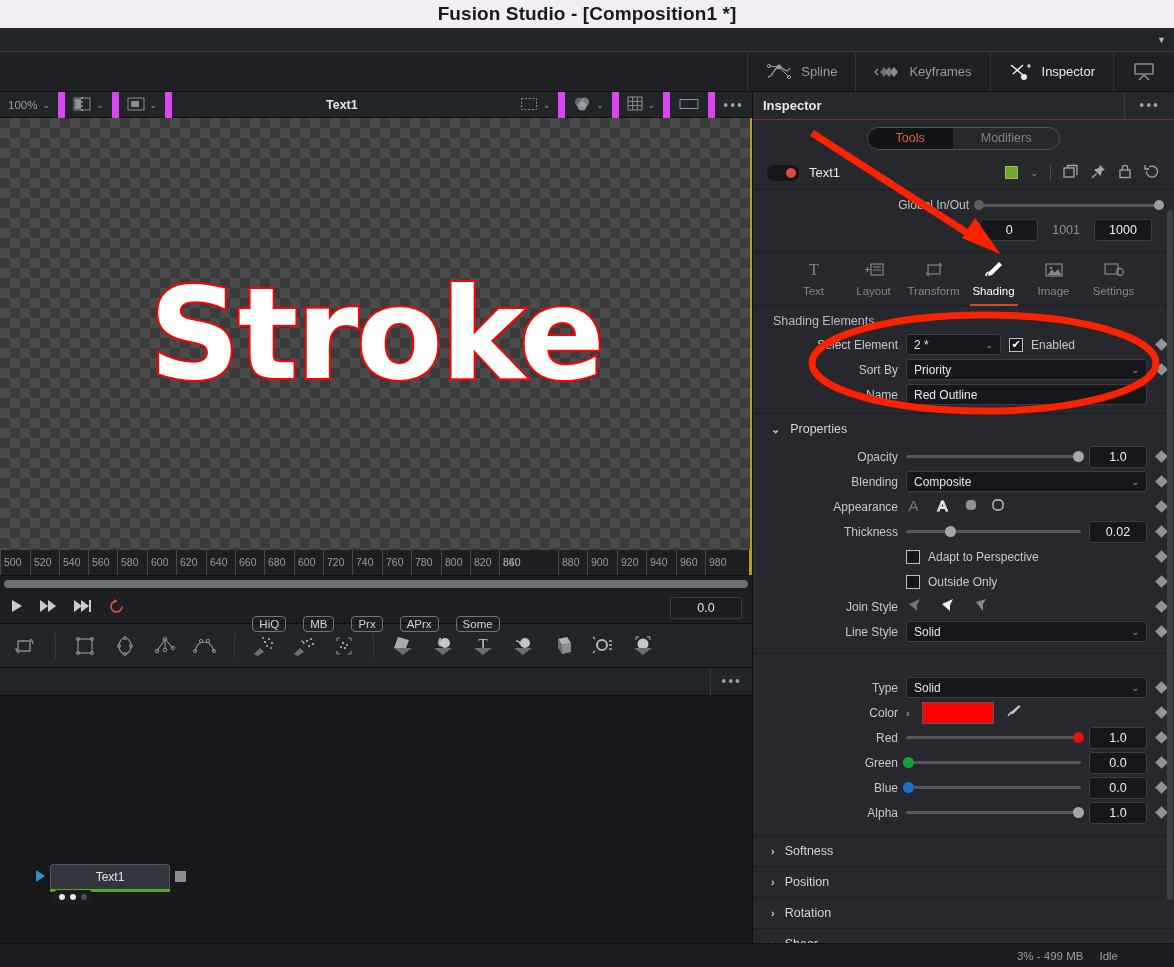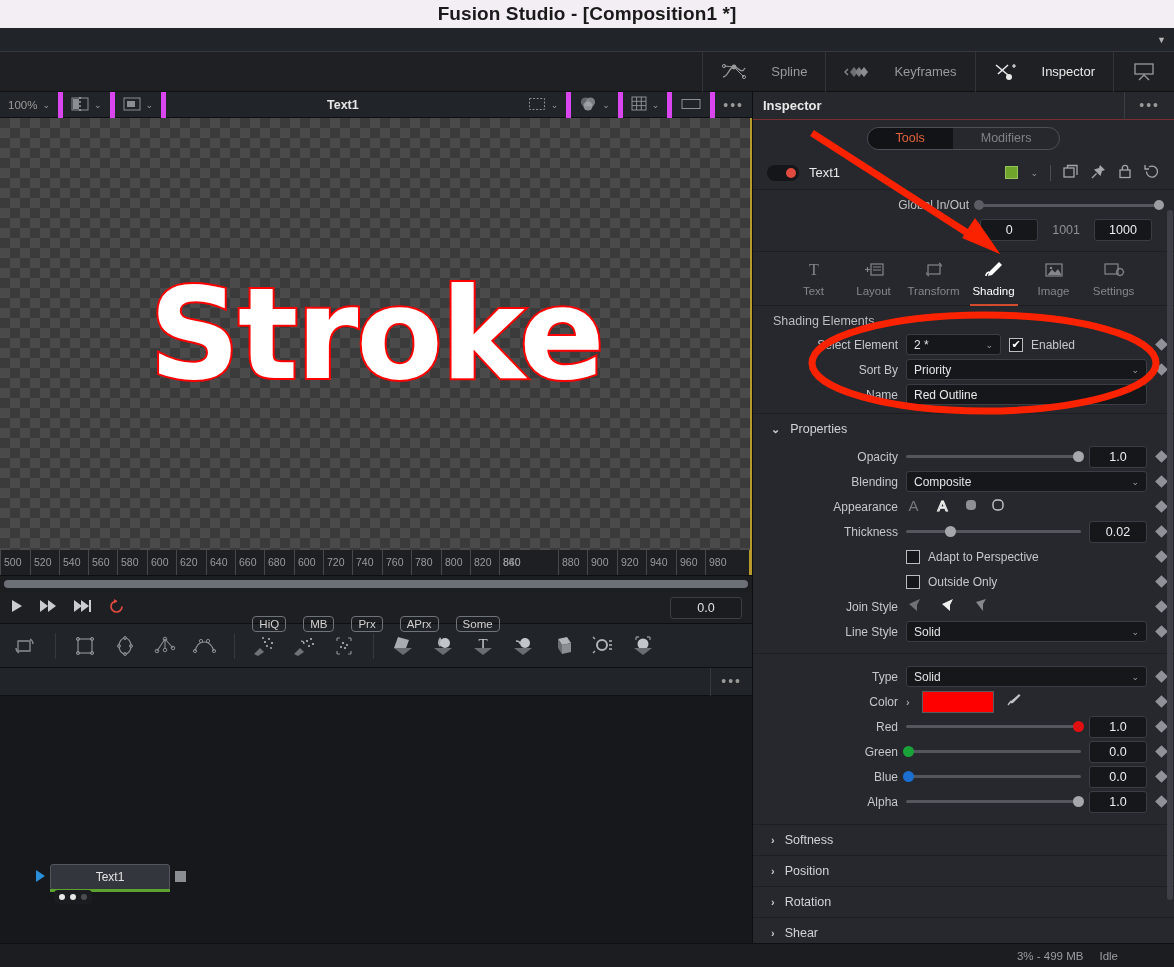--- a/index.html
+++ b/index.html
@@ -25,39 +25,39 @@
     display:flex; align-items:center; justify-content:flex-end; padding-right:8px;
   }
   .menustrip .caret{ color:#b6b6b6; font-size:9px; }
 
   
   .globalbar{
     height:40px; background:#1e2024; border-bottom:1px solid #0f1012;
     display:flex; align-items:center; justify-content:flex-end;
   }
   .gbtn{
-    display:flex; align-items:center; gap:24px; height:40px;
+    display:flex; align-items:center; gap:9px; height:40px;
     padding:0 18px; color:#9a9a9a; font-size:13px;
     border-left:1px solid #303338;
   }
   .gbtn.active{ color:#e8e8e8; }
   .gbtn svg{ display:block; }
 
   
   .main{ display:flex; height:875px; }
   .left{ width:752px; position:relative; background:#16181b; }
   .right{ width:422px; background:#26282d; border-left:1px solid #0d0e10; position:relative; }
 
   
   .viewerbar{
     height:26px; background:#212429; display:flex; align-items:center;
     border-bottom:1px solid #0e0f11; font-size:11.5px; color:#9b9b9b;
   }
   .vseg{ display:flex; align-items:center; height:26px; padding:0 8px; gap:5px;
-         border-right:5px solid #d946ef; }
+         border-right:7px solid #d946ef; }
   .vseg.noborder{ border-right:none; }
   .vtitle{ flex:1; text-align:center; color:#e6e6e6; font-weight:bold; font-size:12.5px;}
   .caretsm{ font-size:9px; color:#9b9b9b; }
 
   
   .canvas{
     height:432px; position:relative; overflow:hidden;
     background-color:#3b3b3b;
     background-image:
       linear-gradient(45deg,#4a4a4a 25%,transparent 25%,transparent 75%,#4a4a4a 75%),
@@ -861,21 +861,21 @@
           <div class="dd" style="flex:1">
             <span>Solid</span>
             <span class="c">⌄</span>
           </div>
           <span class="diamond"></span>
         </div>
       </div>
 
       <div style="height:10px;border-bottom:1px solid #1c1e22"></div>
 
-      <div class="prow" style="margin-top:10px">
+      <div class="prow" style="margin-top:21px">
         <span class="plabel">Type</span>
         <div class="ctrl">
           <div class="dd" style="flex:1">
             <span>Solid</span>
             <span class="c">⌄</span>
           </div>
           <span class="diamond"></span>
         </div>
       </div>
 

